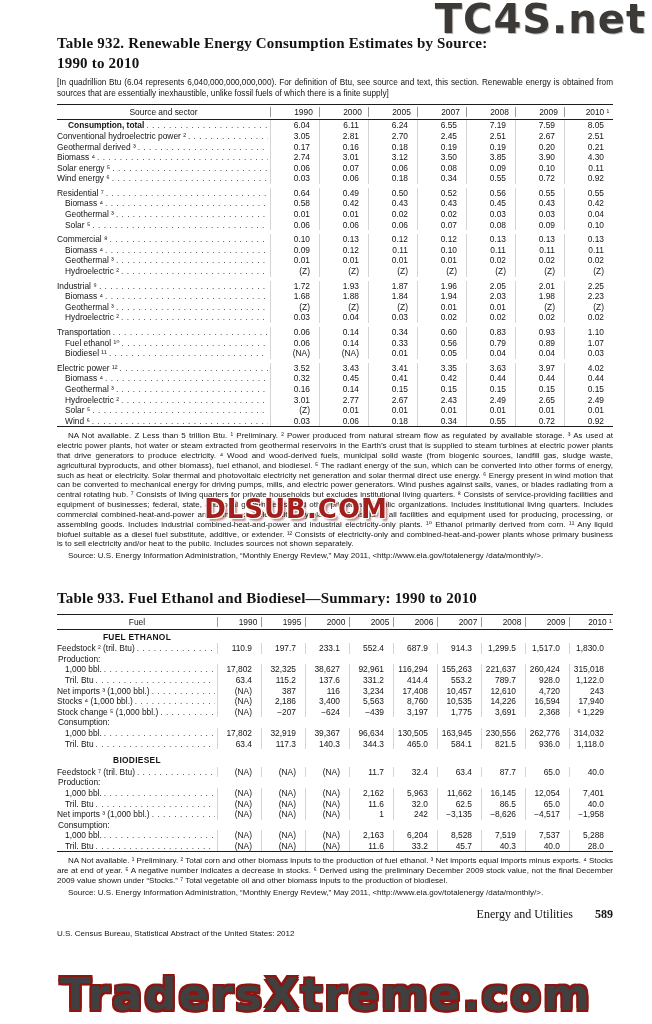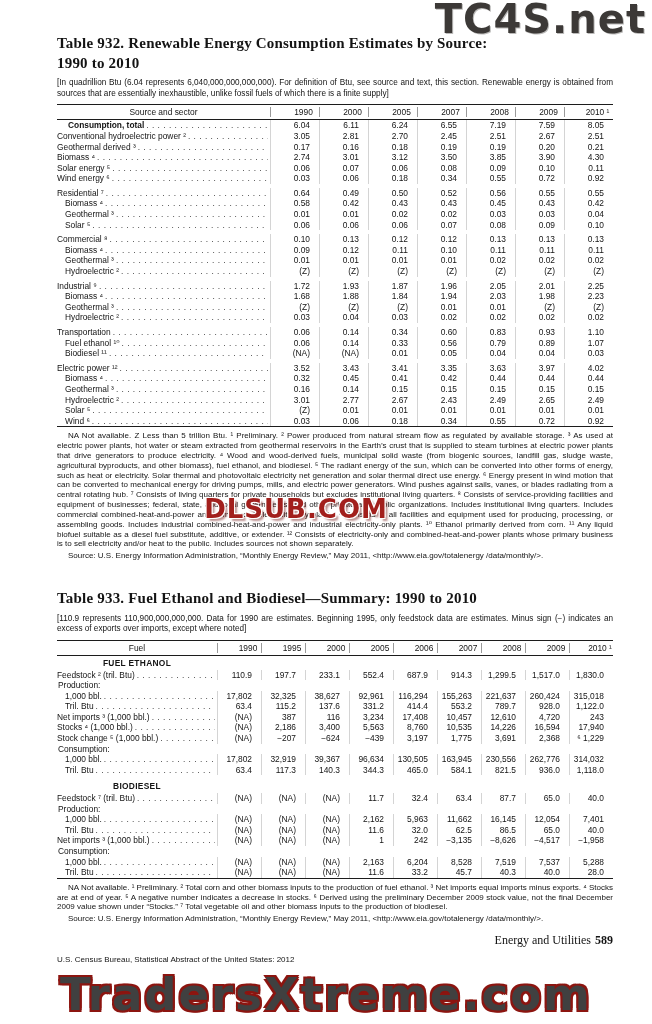--- a/index.html
+++ b/index.html
@@ -29,21 +29,21 @@
   .gap{margin-top:4px;}
   .section{padding:2px 0 1px;}
   .section .lblcol{justify-content:center;}
   .section .lbltext{font-weight:bold;letter-spacing:.3px;}
   .grouplbl .lbltext{padding-left:1px;}
 
   .footnotes{font-size:8px;line-height:1.23;text-align:justify;text-indent:11px;margin-top:4px;}
   .source{font-size:8px;line-height:1.23;text-indent:11px;margin-top:2px;}
   .t933-section{margin-top:28px;}
 
-  .page-footer{display:flex;justify-content:flex-end;align-items:baseline;gap:4px;margin-top:9px;}
+  .page-footer{display:flex;justify-content:flex-end;align-items:baseline;gap:22px;margin-top:9px;}
   .footer-section-title{font-family:"Liberation Serif","DejaVu Serif",serif;font-size:12px;}
   .footer-page-number{font-family:"Liberation Serif","DejaVu Serif",serif;font-size:12px;font-weight:bold;}
   .census-line{font-size:8px;margin-top:7px;}
 
   .wm{position:absolute;font-weight:bold;white-space:nowrap;pointer-events:none;
       font-family:"DejaVu Sans","Liberation Sans",sans-serif;}
   .wm-top{top:-4px;right:6px;font-size:40px;color:#2e2b28;letter-spacing:1px;opacity:.93;
           text-shadow:1px 1px 0 rgba(46,43,40,.35);}
   .wm-mid{top:494px;left:296px;transform:translateX(-50%);font-size:26px;color:#a21f1c;letter-spacing:1px;
           text-shadow:-1px -1px 0 #fff,1px -1px 0 #fff,-1px 1px 0 #fff,1px 1px 0 #fff,3px 3px 2px rgba(110,20,18,.45);}
@@ -425,21 +425,20 @@
         </div>
       </div>
     <p class="footnotes">NA Not available. Z Less than 5 trillion Btu. ¹ Preliminary. ² Power produced from natural stream flow as regulated by available storage. ³ As used at electric power plants, hot water or steam extracted from geothermal reservoirs in the Earth’s crust that is supplied to steam turbines at electric power plants that drive generators to produce electricity. ⁴ Wood and wood-derived fuels, municipal solid waste (from biogenic sources, landfill gas, sludge waste, agricultural byproducts, and other biomass), fuel ethanol, and biodiesel. ⁵ The radiant energy of the sun, which can be converted into other forms of energy, such as heat or electricity. Solar thermal and photovoltaic electricity net generation and solar thermal direct use energy. ⁶ Energy present in wind motion that can be converted to mechanical energy for driving pumps, mills, and electric power generators. Wind pushes against sails, vanes, or blades radiating from a central rotating hub. ⁷ Consists of living quarters for private households but excludes institutional living quarters. ⁸ Consists of service-providing facilities and equipment of businesses; federal, state, and local governments; and other private and public organizations. Includes institutional living quarters. Includes commercial combined-heat-and-power and commercial electricity-only plants. ⁹ Consists of all facilities and equipment used for producing, processing, or assembling goods. Includes industrial combined-heat-and-power and industrial electricity-only plants. ¹⁰ Ethanol primarily derived from corn. ¹¹ Any liquid biofuel suitable as a diesel fuel substitute, additive, or extender. ¹² Consists of electricity-only and combined-heat-and-power plants whose primary business is to sell electricity and/or heat to the public. Includes sources not shown separately.</p>
     <p class="source">Source: U.S. Energy Information Administration, “Monthly Energy Review,” May 2011, &lt;http://www.eia.gov/totalenergy /data/monthly/&gt;.</p>
   </section>
 
   <div class="wm wm-mid">DLSUB.COM</div>
 
   <section class="t933-section">
     <h2 class="tbl-title">Table 933. Fuel Ethanol and Biodiesel—Summary: 1990 to 2010</h2>
-    <p class="tbl-subtitle">[110.9 represents 110,900,000,000,000. Data for 1990 are estimates. Beginning 1995, only feedstock data are estimates. Minus sign (−) indicates an excess of exports over imports, except where noted]</p>
     <div class="table t933" id="table933">
         <div class="trow thead">
           <div class="tcell lblcol">Fuel</div>
           <div class="tcell valcol">1990</div>
           <div class="tcell valcol">1995</div>
           <div class="tcell valcol">2000</div>
           <div class="tcell valcol">2005</div>
           <div class="tcell valcol">2006</div>
           <div class="tcell valcol">2007</div>
           <div class="tcell valcol">2008</div>

